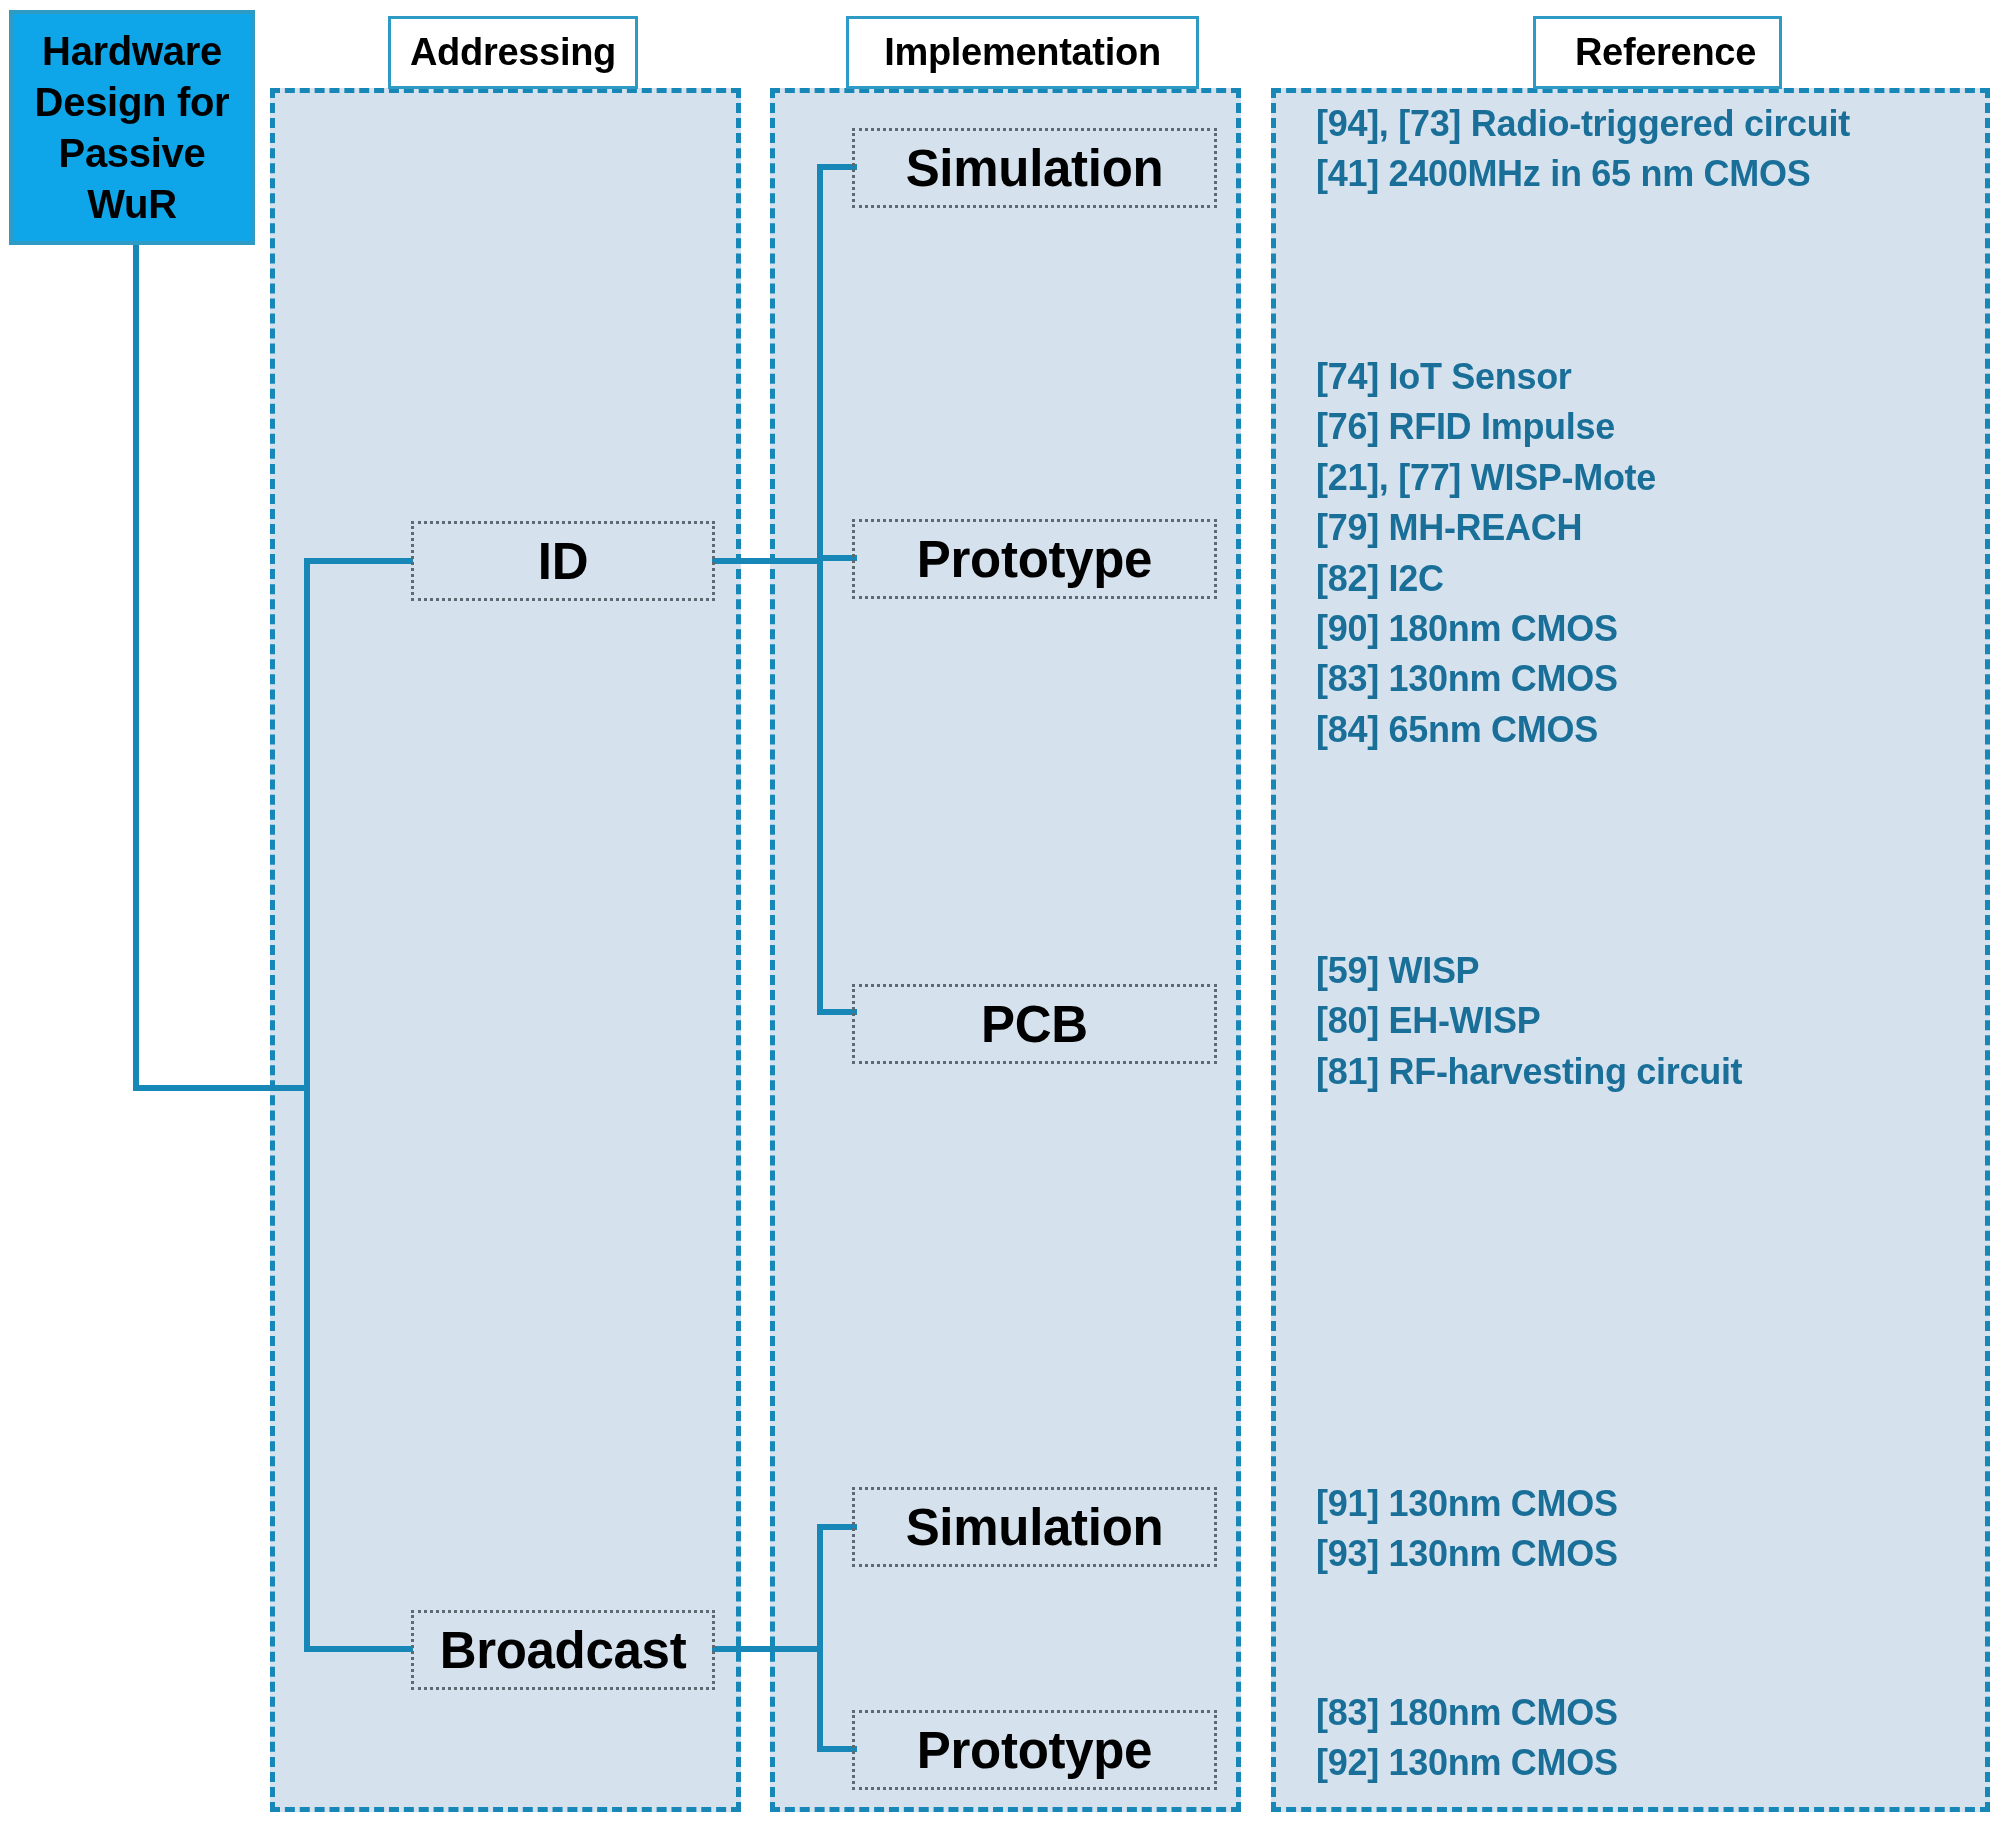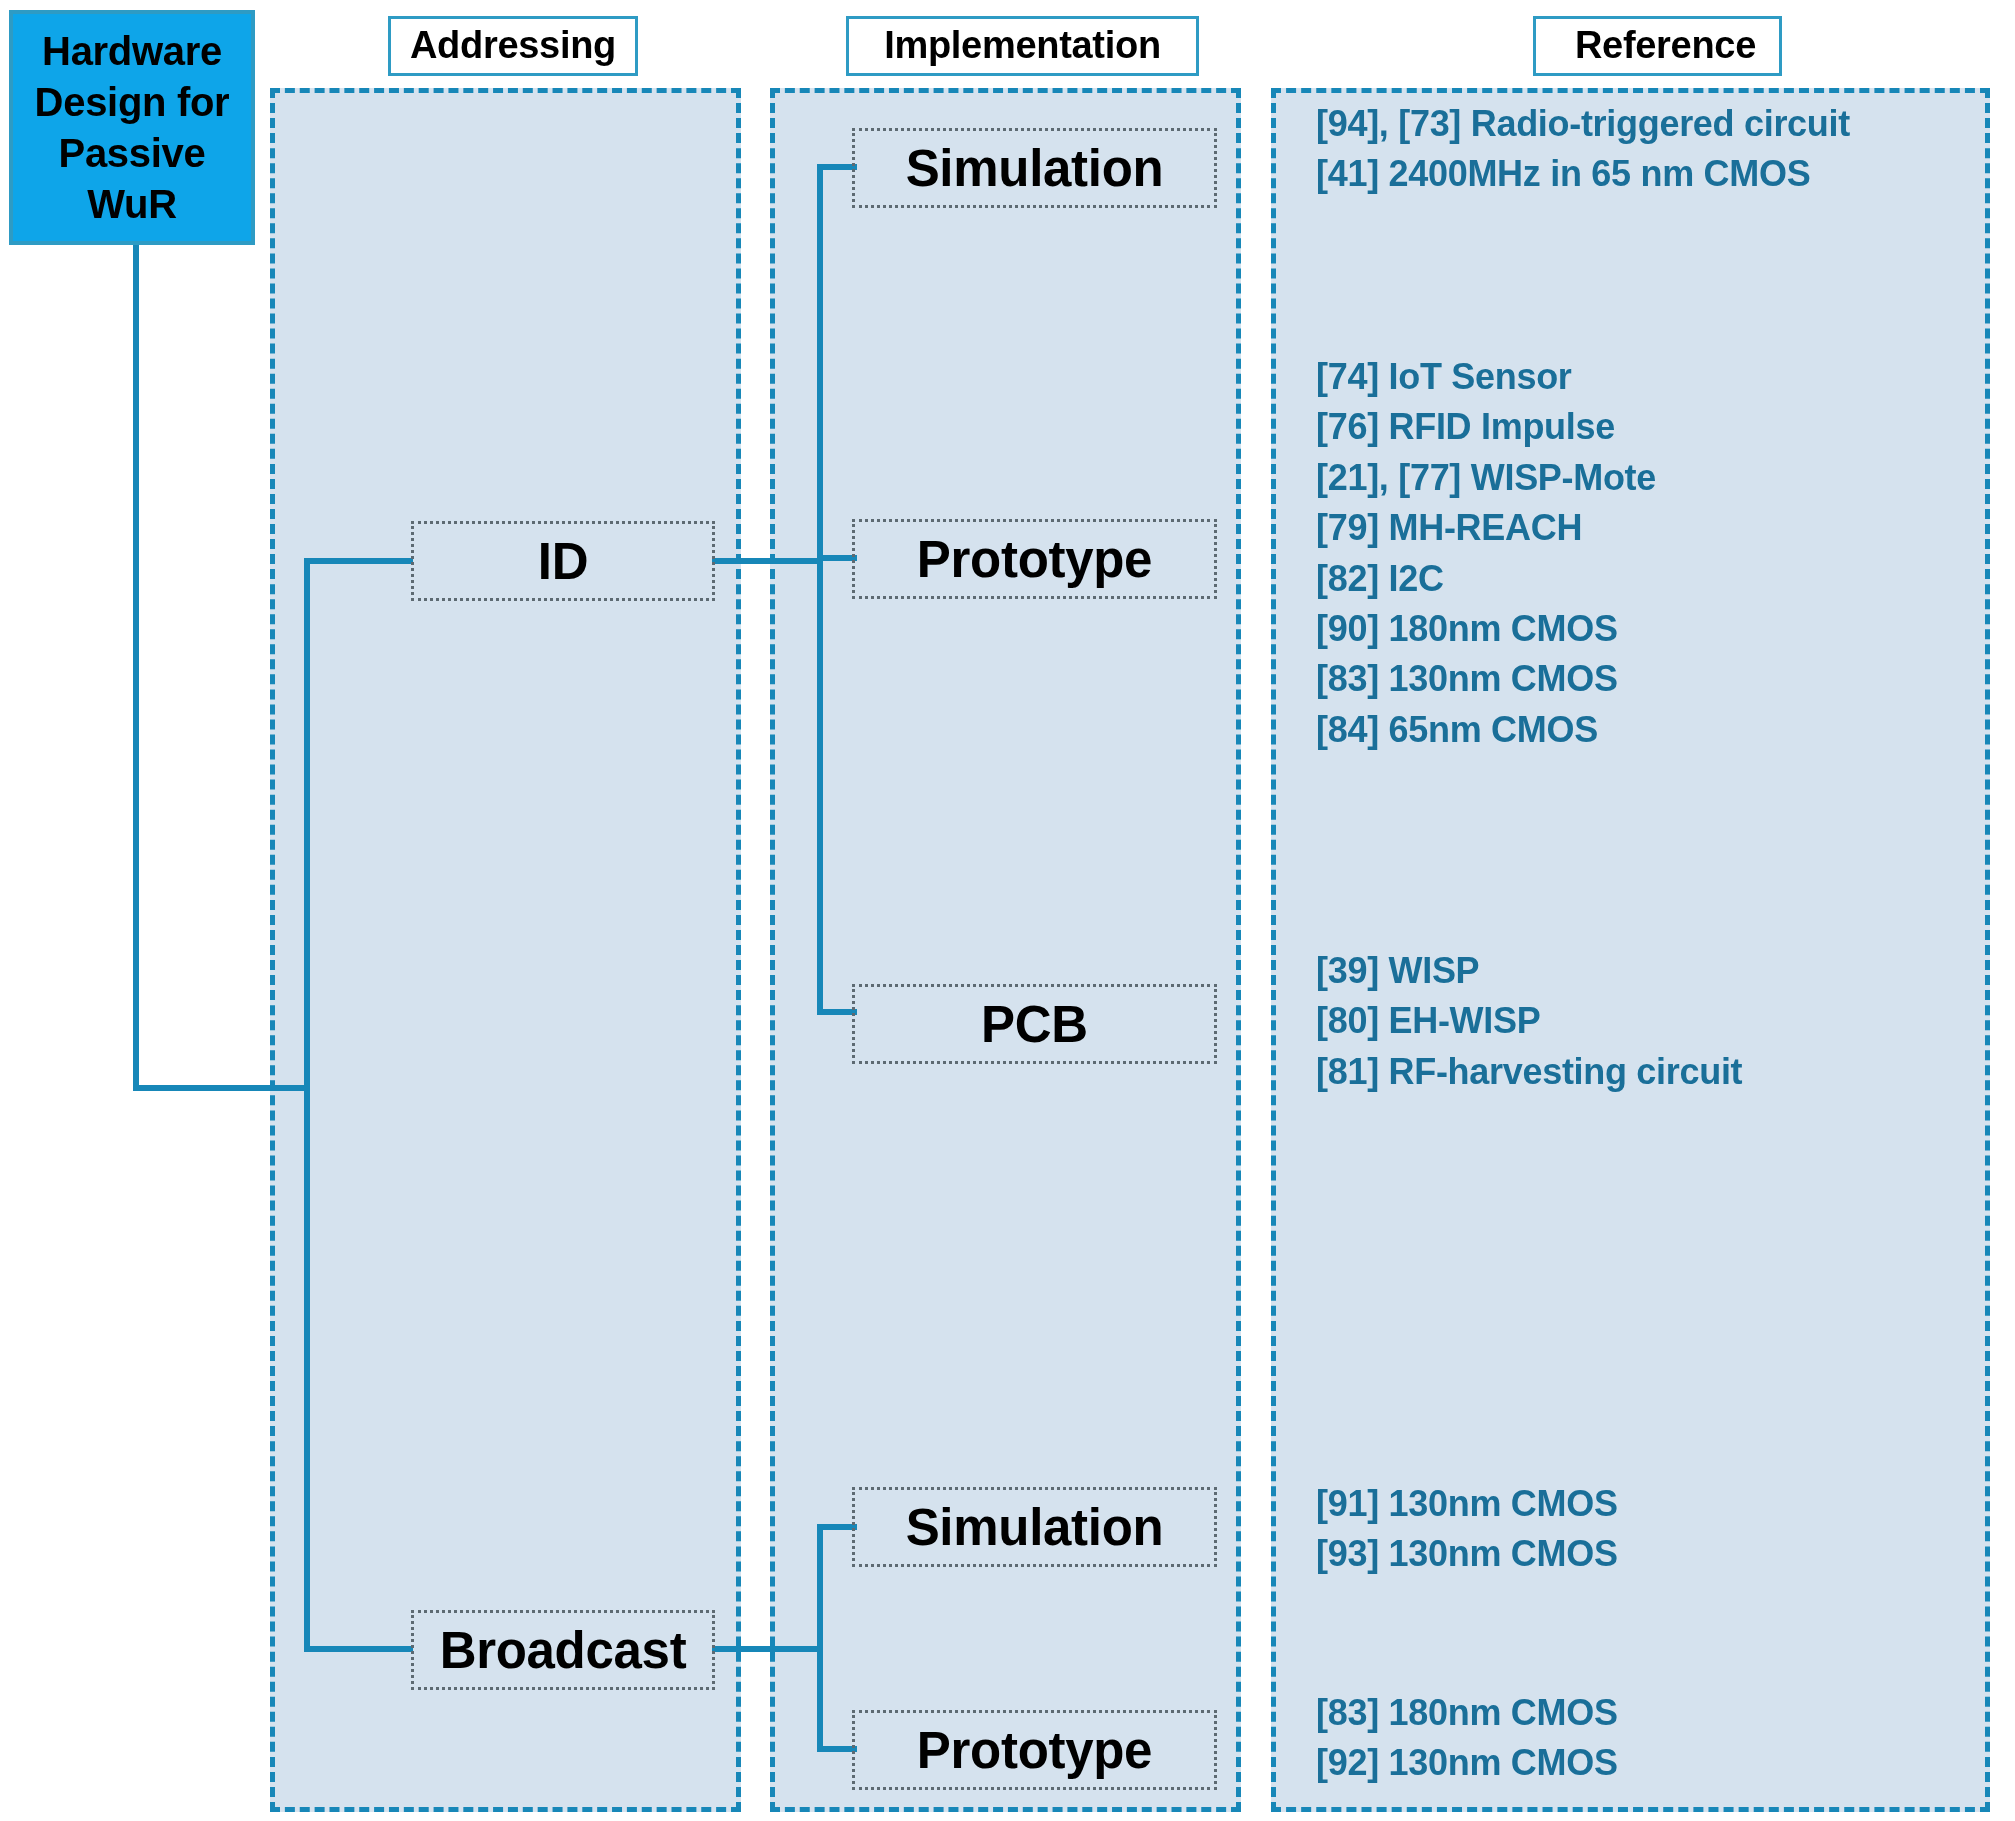--- a/index.html
+++ b/index.html
@@ -46,21 +46,21 @@
     background: #ffffff;
     border: 3.9px solid #2e9bc4;
     box-sizing: border-box;
     display: flex;
     align-items: center;
     justify-content: center;
     color: #000000;
     font-weight: bold;
     font-size: 38px;
     letter-spacing: -0.3px;
-    height: 60px;
+    height: 73px;
     z-index: 6;
   }
   #hdr-addressing { left: 388px;  top: 15.6px; width: 250px; }
   #hdr-implementation { left: 846px; top: 15.6px; width: 353px; }
   #hdr-reference  { left: 1533px; top: 15.6px; width: 249px; padding-left: 16px; }
 
   
   .col-box {
     position: absolute;
     top: 88px;
@@ -179,21 +179,21 @@
     <div class="ref-line">[76] RFID Impulse</div>
     <div class="ref-line">[21], [77] WISP-Mote</div>
     <div class="ref-line">[79] MH-REACH</div>
     <div class="ref-line">[82] I2C</div>
     <div class="ref-line">[90] 180nm CMOS</div>
     <div class="ref-line">[83] 130nm CMOS</div>
     <div class="ref-line">[84] 65nm CMOS</div>
   </div>
 
   <div class="ref-block" id="ref-pcb">
-    <div class="ref-line">[39] WISP</div>
+    <div class="ref-line">[59] WISP</div>
     <div class="ref-line">[80] EH-WISP</div>
     <div class="ref-line">[81] RF-harvesting circuit</div>
   </div>
 
   <div class="ref-block" id="ref-sim-bot">
     <div class="ref-line">[91] 130nm CMOS</div>
     <div class="ref-line">[93] 130nm CMOS</div>
   </div>
 
   <div class="ref-block" id="ref-prototype-bot">

